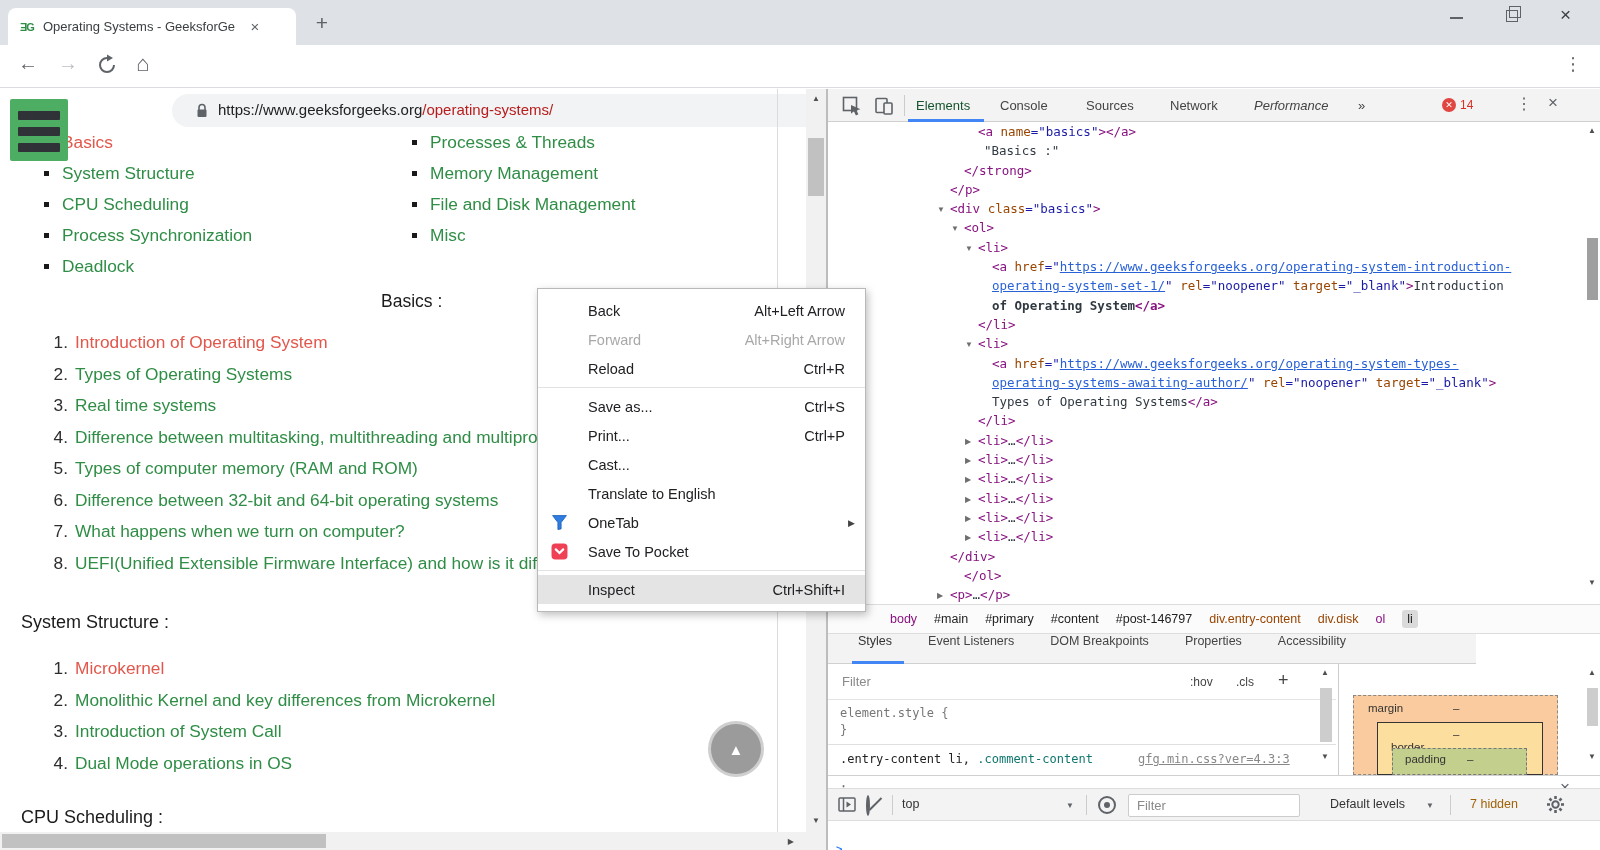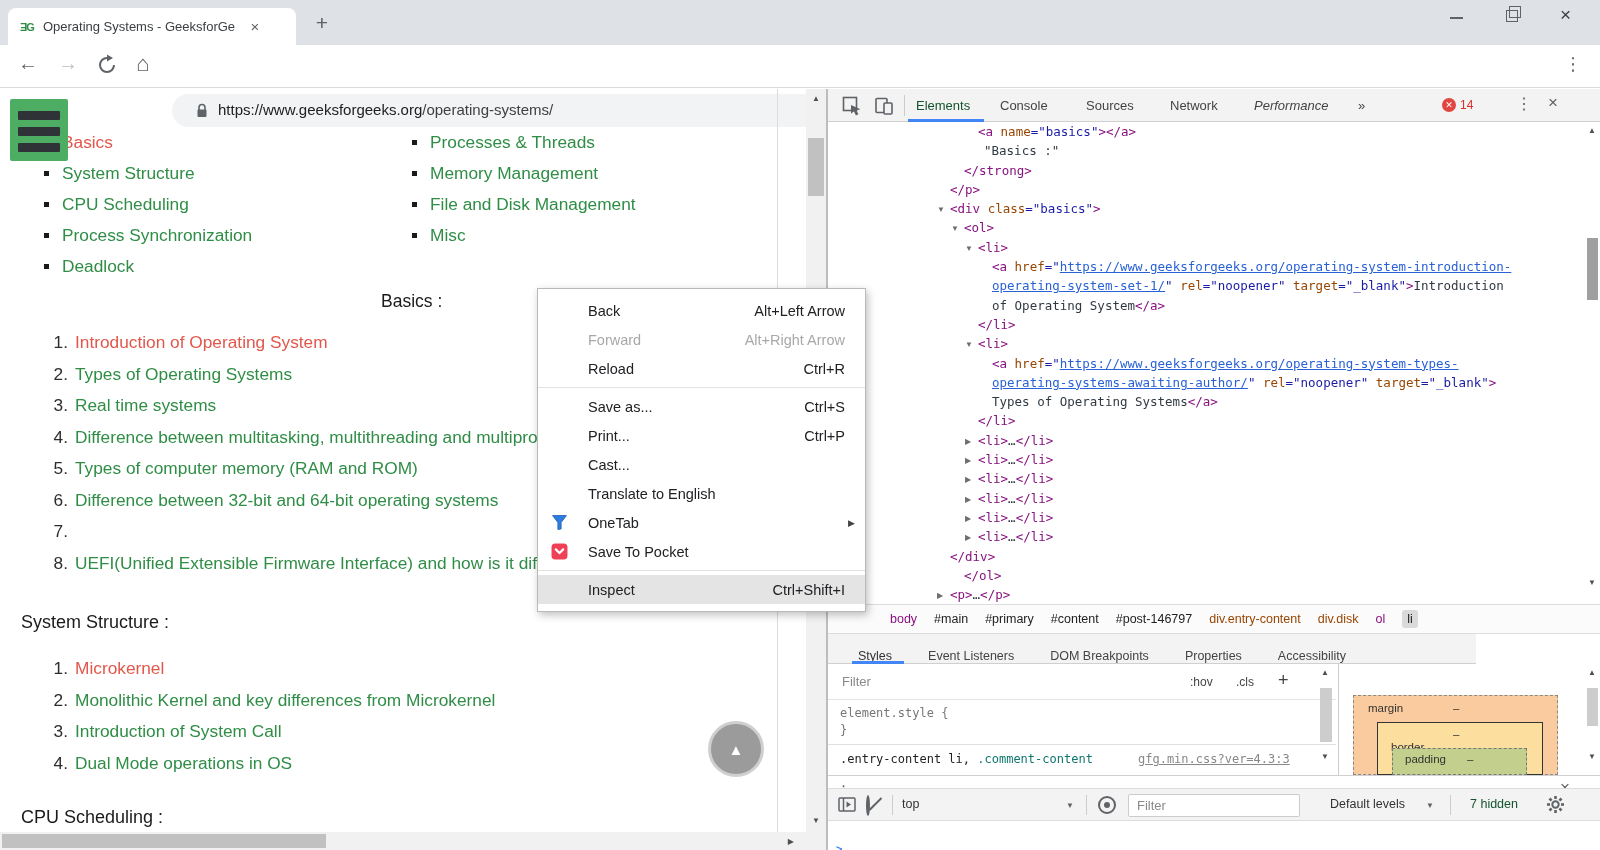--- a/index.html
+++ b/index.html
@@ -19,21 +19,21 @@
   .minbar{left:1450px;top:17px;width:13px;height:2px;background:#5f6368}
   .restore{left:1506px;top:10px;width:10px;height:10px;border:1.5px solid #5f6368;background:#dee1e6}
   .restore:before{content:"";position:absolute;left:2px;top:-5px;width:10px;height:10px;border:1.5px solid #5f6368;}
   .wclose{left:1560px;top:4px;font-size:19px;color:#3c4043}
 
   
   .toolbar{left:0;top:45px;width:1600px;height:43px;background:#fff;border-bottom:1px solid #dadce0;box-sizing:border-box}
   .navic{font-size:20px;color:#5f6368}
   .omnibox{left:172px;top:49px;width:954px;height:33px;background:#f1f3f4;border-radius:17px}
   .url{font-size:15px;white-space:nowrap}
-  .uhost{color:#202124}.upath{color:#404040}
+  .uhost{color:#202124}.upath{color:#b91c1c}
   .extic{width:20px;height:20px}
   .circ{border-radius:50%;display:flex;align-items:center;justify-content:center;color:#fff;font-weight:bold}
   .abp{clip-path:polygon(30% 0,70% 0,100% 30%,100% 70%,70% 100%,30% 100%,0 70%,0 30%);
        background:#d7271d;color:#fff;font-size:6.5px;font-weight:bold;display:flex;align-items:center;justify-content:center}
   .badge6{left:13px;top:12px;width:11px;height:11px;background:#595959;color:#fff;font-size:8px;
           display:flex;align-items:center;justify-content:center}
   .sep-v{width:1px;background:#dadce0}
   .avatar{width:28px;height:28px;border-radius:50%;
      background:radial-gradient(circle at 50% 38%,#d3a87e 0 38%,#7a5236 39% 62%,#45633f 63% 85%,#2e4a2e 86%)}
 
@@ -66,21 +66,21 @@
   .tree-arrow{display:inline-block;width:13px;margin-left:-13px;font-size:8px;color:#6e6e6e;
               font-family:"Liberation Sans",sans-serif;vertical-align:1px}
   .c-t{color:#881280}.c-a{color:#994500}.c-v{color:#1a1aa6}
   .c-l{color:#2961d6;text-decoration:underline}.c-x{color:#303942}
   .crumbbar{left:828px;top:604px;width:772px;height:30px;background:#fbfbfb;border-top:1px solid #ddd;
             border-bottom:1px solid #ddd;box-sizing:border-box;display:flex;align-items:center;
             padding-left:62px;gap:17px;font-size:12.5px}
   .bc-tag{color:#881280}.bc-id{color:#222}.bc-cls{color:#994500}
   .bc-sel{color:#222;background:#dadada;border-radius:3px;padding:2px 5px}
   .sbtabs{left:828px;top:634px;width:648px;height:30px;background:#f3f3f3;border-bottom:1px solid #d0d0d0;
-          box-sizing:border-box;display:flex;align-items:flex-end;padding-left:30px;gap:36px;font-size:12.5px;color:#444}
+          box-sizing:border-box;display:flex;align-items:flex-start;padding-left:30px;gap:36px;font-size:12.5px;color:#444}
   .filterrow{left:828px;top:664px;width:508px;height:36px;background:#fff;border-bottom:1px solid #e4e4e4;box-sizing:border-box}
   .gray-ph{color:#8a8a8a;font-size:13px}
   .stylebtn{font-size:12px;color:#444}
   .panediv{background:#ccc}
   .bm-box{box-sizing:border-box;font-size:11.5px;color:#333}
   .drawer{left:828px;top:775px;width:772px;height:75px;background:#fff;border-top:1px solid #d0d0d0;box-sizing:border-box}
   .drawrow2{left:828px;top:788px;width:772px;height:33px;background:#f3f3f3;border-top:1px solid #ddd;
             border-bottom:1px solid #ddd;box-sizing:border-box}
   .noicon{width:15px;height:15px;border:2px solid #5f6368;border-radius:50%;position:relative}
   .noicon:after{content:"";position:absolute;left:-1px;top:5.5px;width:17px;height:2px;background:#5f6368;transform:rotate(-45deg)}
@@ -248,20 +248,21 @@
       <div class="row">
         <span class="num">5.</span>
         <span class="green">Types of computer memory (RAM and ROM)</span>
       </div>
       <div class="row">
         <span class="num">6.</span>
         <span class="green">Difference between 32-bit and 64-bit operating systems</span>
       </div>
       <div class="row">
         <span class="num">7.</span>
+        <span class="green">What happens when we turn on computer?</span>
       </div>
       <div class="row">
         <span class="num">8.</span>
         <span class="green">UEFI(Unified Extensible Firmware Interface) and how is it different from BIOS</span>
       </div>
     </div>
 
   <div class="abs h-bold" style="left:21px;top:612px;font-size:18px">System Structure :</div>
   <div class="abs olist" id="system-list" style="left:44px;top:653px;width:740px">
       <div class="row">
@@ -335,21 +336,21 @@
   <div class="abs tree" id="dom-tree">
       <div class="code-line" style="padding-left: 150px;"><span class="c-t">&lt;a </span><span class="c-a">name</span><span class="c-v">="basics"</span><span class="c-t">&gt;&lt;/a&gt;</span></div>
       <div class="code-line" style="padding-left: 156px;"><span class="c-x">"Basics :"</span></div>
       <div class="code-line" style="padding-left: 136px;"><span class="c-t">&lt;/strong&gt;</span></div>
       <div class="code-line" style="padding-left: 122px;"><span class="c-t">&lt;/p&gt;</span></div>
       <div class="code-line" style="padding-left: 122px;"><span class="tree-arrow">▼</span><span class="c-t">&lt;div </span><span class="c-a">class</span><span class="c-v">="basics"</span><span class="c-t">&gt;</span></div>
       <div class="code-line" style="padding-left: 136px;"><span class="tree-arrow">▼</span><span class="c-t">&lt;ol&gt;</span></div>
       <div class="code-line" style="padding-left: 150px;"><span class="tree-arrow">▼</span><span class="c-t">&lt;li&gt;</span></div>
       <div class="code-line" style="padding-left: 164px;"><span class="c-t">&lt;a </span><span class="c-a">href</span><span class="c-v">="</span><span class="c-l">https://www.geeksforgeeks.org/operating-system-introduction-</span></div>
       <div class="code-line" style="padding-left: 164px;"><span class="c-l">operating-system-set-1/</span><span class="c-v">" </span><span class="c-a">rel</span><span class="c-v">="noopener" </span><span class="c-a">target</span><span class="c-v">="_blank"</span><span class="c-t">&gt;</span><span class="c-x">Introduction</span></div>
-      <div class="code-line" style="padding-left: 164px;"><span class="c-x">of Operating System</span><span class="c-t">&lt;/a&gt;</span></div>
+      <div class="code-line" style="padding-left: 164px; font-weight: bold;"><span class="c-x">of Operating System</span><span class="c-t">&lt;/a&gt;</span></div>
       <div class="code-line" style="padding-left: 150px;"><span class="c-t">&lt;/li&gt;</span></div>
       <div class="code-line" style="padding-left: 150px;"><span class="tree-arrow">▼</span><span class="c-t">&lt;li&gt;</span></div>
       <div class="code-line" style="padding-left: 164px;"><span class="c-t">&lt;a </span><span class="c-a">href</span><span class="c-v">="</span><span class="c-l">https://www.geeksforgeeks.org/operating-system-types-</span></div>
       <div class="code-line" style="padding-left: 164px;"><span class="c-l">operating-systems-awaiting-author/</span><span class="c-v">" </span><span class="c-a">rel</span><span class="c-v">="noopener" </span><span class="c-a">target</span><span class="c-v">="_blank"</span><span class="c-t">&gt;</span></div>
       <div class="code-line" style="padding-left: 164px;"><span class="c-x">Types of Operating Systems</span><span class="c-t">&lt;/a&gt;</span></div>
       <div class="code-line" style="padding-left: 150px;"><span class="c-t">&lt;/li&gt;</span></div>
       <div class="code-line" style="padding-left: 150px;"><span class="tree-arrow">▶</span><span class="c-t">&lt;li&gt;</span><span class="c-x">…</span><span class="c-t">&lt;/li&gt;</span></div>
       <div class="code-line" style="padding-left: 150px;"><span class="tree-arrow">▶</span><span class="c-t">&lt;li&gt;</span><span class="c-x">…</span><span class="c-t">&lt;/li&gt;</span></div>
       <div class="code-line" style="padding-left: 150px;"><span class="tree-arrow">▶</span><span class="c-t">&lt;li&gt;</span><span class="c-x">…</span><span class="c-t">&lt;/li&gt;</span></div>
       <div class="code-line" style="padding-left: 150px;"><span class="tree-arrow">▶</span><span class="c-t">&lt;li&gt;</span><span class="c-x">…</span><span class="c-t">&lt;/li&gt;</span></div>
@@ -441,21 +442,21 @@
     <span class="abs sep-v" style="left:258px;top:6px;height:20px;background:#ccc"></span>
     <span class="abs eyeicon" style="left:270px;top:7px">
         <span class="eyedot"></span>
       </span>
     <span class="abs coninput" style="left:300px;top:5px;width:170px;height:21px">
       <span class="gray-ph" style="position:absolute;left:8px;top:3px">Filter</span>
     </span>
     <span class="abs" style="left:502px;top:8px;font-size:12.5px;color:#333">Default levels</span>
     <span class="abs sbarrow" style="left:598px;top:12px;color:#5f6368">▼</span>
     <span class="abs sep-v" style="left:622px;top:6px;height:20px;background:#ccc"></span>
-    <span class="abs" style="left:642px;top:8px;font-size:12.5px;color:#14532d">7 hidden</span>
+    <span class="abs" style="left:642px;top:8px;font-size:12.5px;color:#a16207">7 hidden</span>
     <span class="abs" style="left:718px;top:6px">
       <svg width="19" height="19" viewBox="0 0 19 19">
           <circle cx="9.5" cy="9.5" r="3.2" fill="none" stroke="#5f6368" stroke-width="2"></circle>
           <g stroke="#5f6368" stroke-width="2.6">
             <line x1="9.5" y1="1" x2="9.5" y2="4"></line>
             <line x1="9.5" y1="15" x2="9.5" y2="18"></line>
             <line x1="1" y1="9.5" x2="4" y2="9.5"></line>
             <line x1="15" y1="9.5" x2="18" y2="9.5"></line>
             <line x1="3.5" y1="3.5" x2="5.6" y2="5.6"></line>
             <line x1="13.4" y1="13.4" x2="15.5" y2="15.5"></line>

